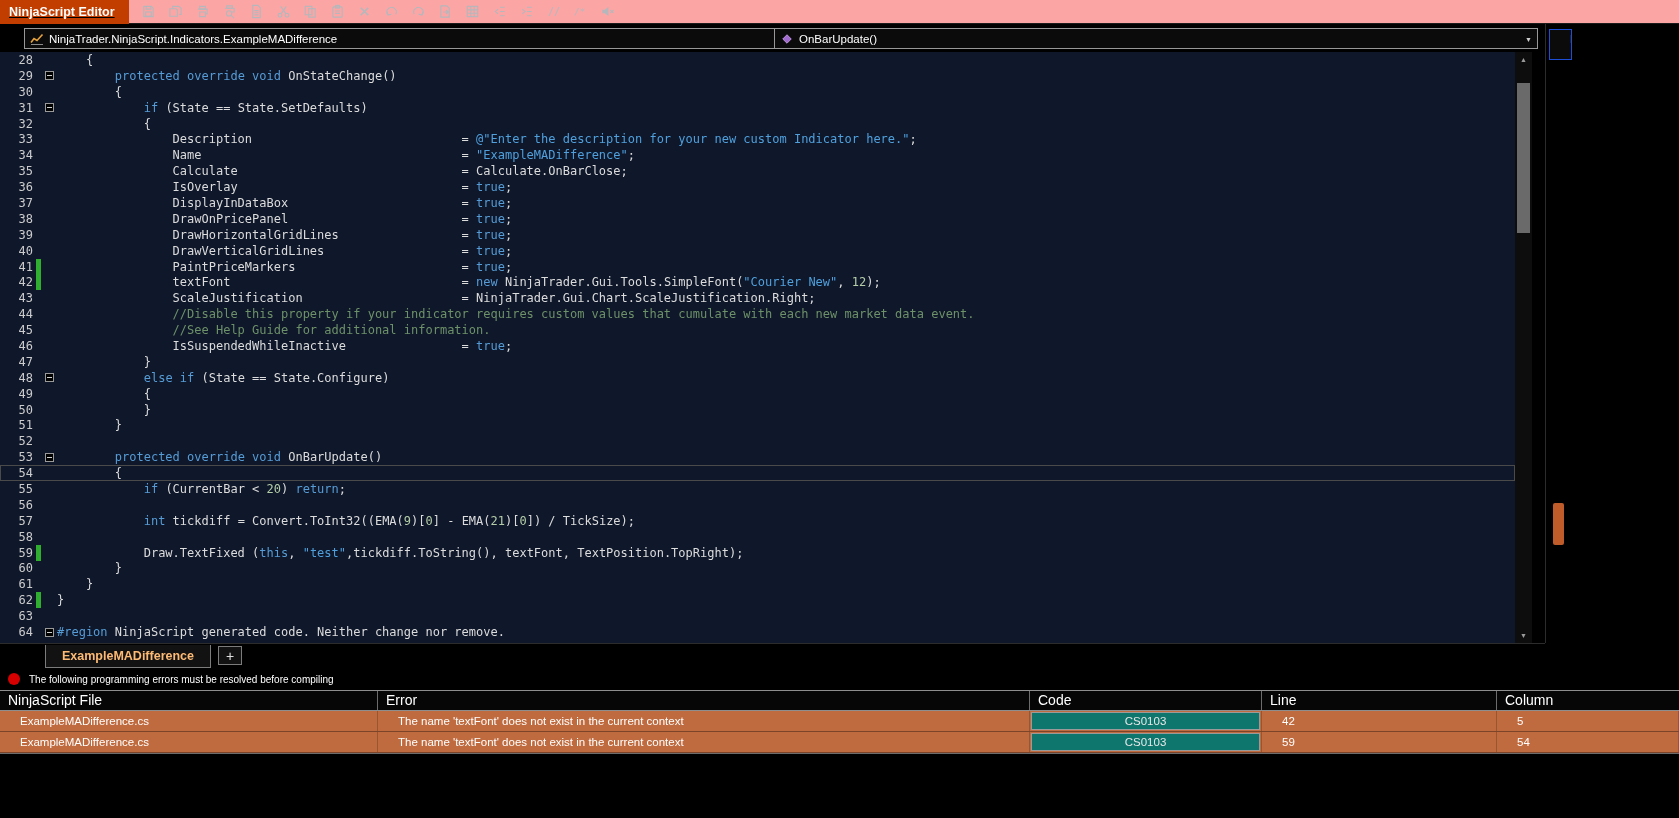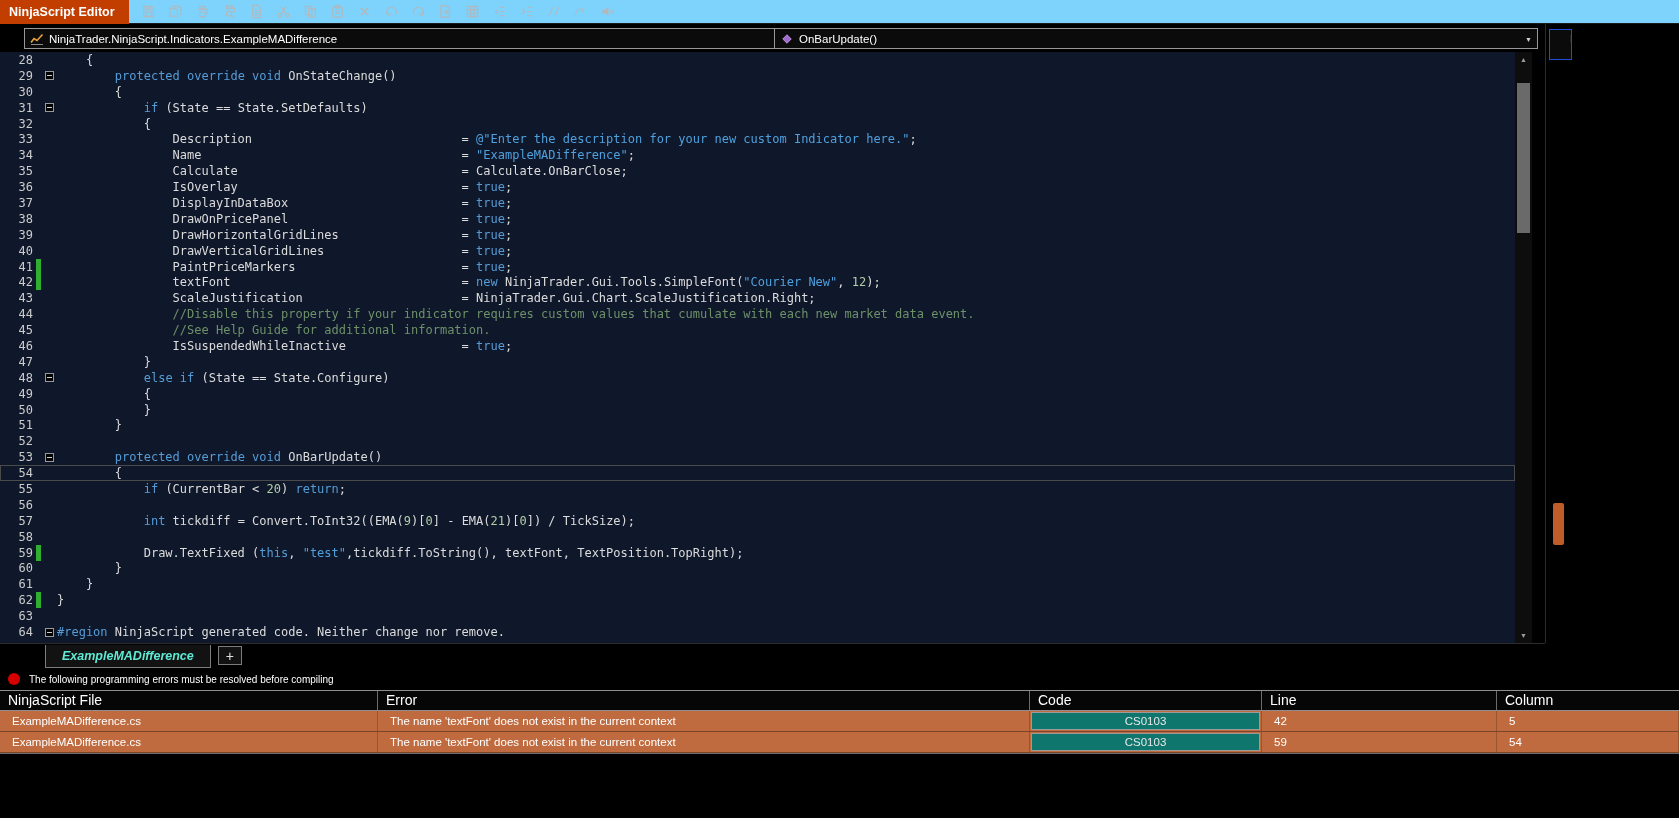--- a/index.html
+++ b/index.html
@@ -1,20 +1,20 @@
 <!DOCTYPE html>
 <html style="--title-bg: #c23d00; --keyword: #569cd6; --string: #4fa0dd; --number: #b5cea8; --comment: #6d9168; --code-plain: #dcdcdc; --line-number: #cccccc; --changed-bar: #2fae2f; --error-row-bg: #bf6b3f; --error-dot: #d60000; --scroll-thumb: #6a6a6a; --panel-marker: #bf5c2a;"><head>
 <meta charset="utf-8">
 <style>
 *{margin:0;padding:0;box-sizing:border-box;}
 html,body{width:1679px;height:818px;background:#000;overflow:hidden;font-family:"Liberation Sans",sans-serif;}
 #app{position:relative;width:1679px;height:818px;background:#000;}
 
 
-.toolbar{position:absolute;top:0;left:0;width:100%;height:24px;display:flex;align-items:center;background:#7dd3fc;border-bottom:1px solid #1b1b1b;}
+.toolbar{position:absolute;top:0;left:0;width:100%;height:24px;display:flex;align-items:center;background:#fca5a5;border-bottom:1px solid #1b1b1b;text-decoration:underline;}
 .app-title{height:24px;display:flex;align-items:center;padding:0 14px 0 9px;background:var(--title-bg);color:#fff;font-size:12.5px;font-weight:bold;white-space:nowrap;}
 #toolbar-icons{display:flex;align-items:center;margin-left:8px;gap:3px;}
 .ticon{width:24px;height:22px;display:flex;align-items:center;justify-content:center;}
 
 
 .navbar{position:absolute;top:24px;left:0;width:100%;height:28px;background:#000;}
 .combo{position:absolute;top:4px;height:21px;background:#0b0b0b;border:1px solid #989898;color:#fff;font-size:11.5px;display:flex;align-items:center;padding-left:24px;white-space:nowrap;overflow:hidden;}
 #combo-type{left:24px;width:762px;}
 #combo-member{left:774px;width:764px;}
 .cicon{position:absolute;left:5px;top:3px;width:14px;height:14px;}
@@ -44,39 +44,39 @@
 .sb-down{bottom:0;}
 .sb-thumb{position:absolute;left:2px;width:13px;top:31px;height:150px;background:var(--scroll-thumb);}
 
 
 .right-sliver{position:absolute;left:1545px;top:24px;width:134px;height:619px;background:#000;border-left:1px solid #2c2c2c;}
 .sliver-combo{position:absolute;left:3px;top:5px;width:23px;height:31px;border:1px solid #1d4ed8;color:#fff;font-size:11.5px;line-height:19px;padding-left:20px;overflow:hidden;white-space:nowrap;background:#0b0b0b;}
 .sliver-marker{position:absolute;left:7px;top:479px;width:11px;height:42px;background:var(--panel-marker);border-radius:2px;}
 
 
 .tabbar{position:absolute;top:643px;left:0;width:1545px;height:25px;background:#000;border-top:1px solid #2c2c2c;display:flex;align-items:flex-start;}
-.tab{margin-left:45px;margin-top:1px;height:23px;padding:2px 16px;background:#121212;border:1px solid #7c7c7c;border-top:none;color:#5eead4;font-size:12.5px;font-weight:bold;display:flex;align-items:center;white-space:nowrap;font-style:italic;}
+.tab{margin-left:45px;margin-top:1px;height:23px;padding:2px 16px;background:#121212;border:1px solid #7c7c7c;border-top:none;color:#fdba74;font-size:12.5px;font-weight:bold;display:flex;align-items:center;white-space:nowrap;}
 .tab-plus{margin-left:7px;margin-top:2px;width:24px;height:19px;border:1px solid #7c7c7c;background:#121212;color:#e0e0e0;font-size:14px;display:flex;align-items:center;justify-content:center;}
 
 
 .bottom-panel{position:absolute;top:668px;left:0;width:1679px;height:150px;background:#000;}
 .err-msg{height:22px;display:flex;align-items:center;padding-left:8px;gap:9px;}
 .err-dot{width:12px;height:12px;border-radius:50%;background:var(--error-dot);flex:none;}
 .err-msg-text{color:#fff;font-size:10px;}
 .err-header{height:21px;display:flex;background:#060606;border-top:1px solid #8e8e8e;border-bottom:1px solid #8e8e8e;color:#fff;font-size:14px;}
 .hc{line-height:19px;padding-left:8px;border-right:1px solid #6c6c6c;white-space:nowrap;overflow:hidden;}
 .hc:last-child{border-right:none;}
 .c-file{width:378px;flex:none;}
 .c-err{width:652px;flex:none;}
 .c-code{width:232px;flex:none;}
 .c-line{width:235px;flex:none;}
 .c-col{width:182px;flex:none;}
 #error-rows{border-bottom:1px solid #6c6c6c;}
 .err-row{height:21px;display:flex;background:var(--error-row-bg);color:#fff;font-size:11.5px;border-bottom:1px solid rgba(0,0,0,0.35);}
-.ec{line-height:20px;padding-left:12px;border-right:1px solid rgba(0,0,0,0.2);overflow:hidden;white-space:nowrap;}
+.ec{line-height:20px;padding-left:20px;border-right:1px solid rgba(0,0,0,0.2);overflow:hidden;white-space:nowrap;}
 .ec.c-code{position:relative;padding:0;}
 .code-inset{position:absolute;left:1px;right:1px;top:1px;bottom:1px;background:#0f766e;border:1px solid #9a9a9a;text-align:center;line-height:17px;display:block;color:#e8e8e8;}
 </style>
 </head>
 <body>
 
 <div id="app">
 
   <div class="toolbar">
     <div class="app-title">NinjaScript Editor</div>

